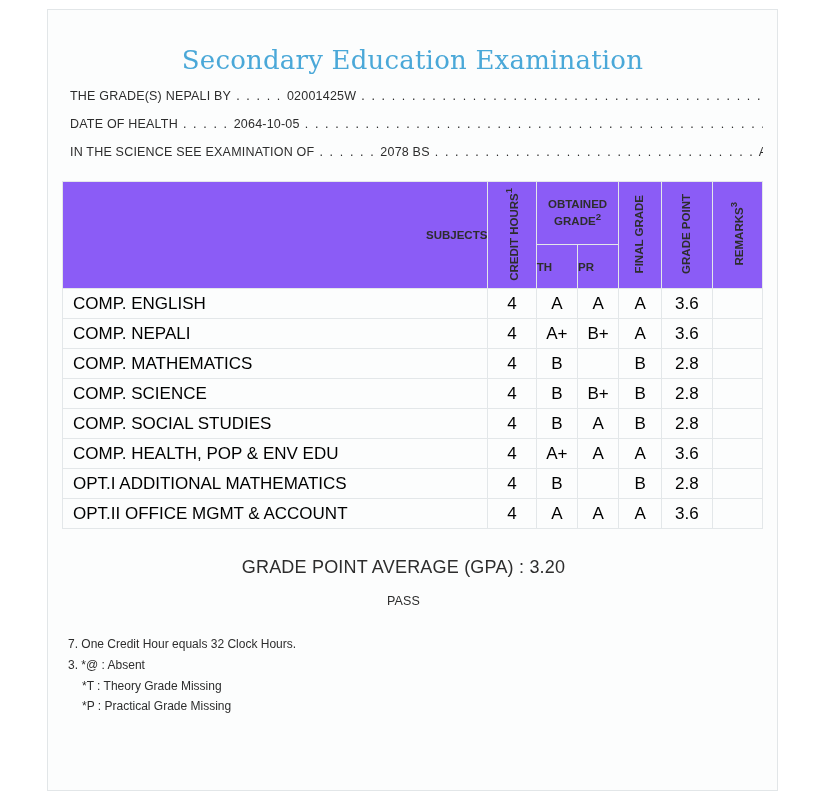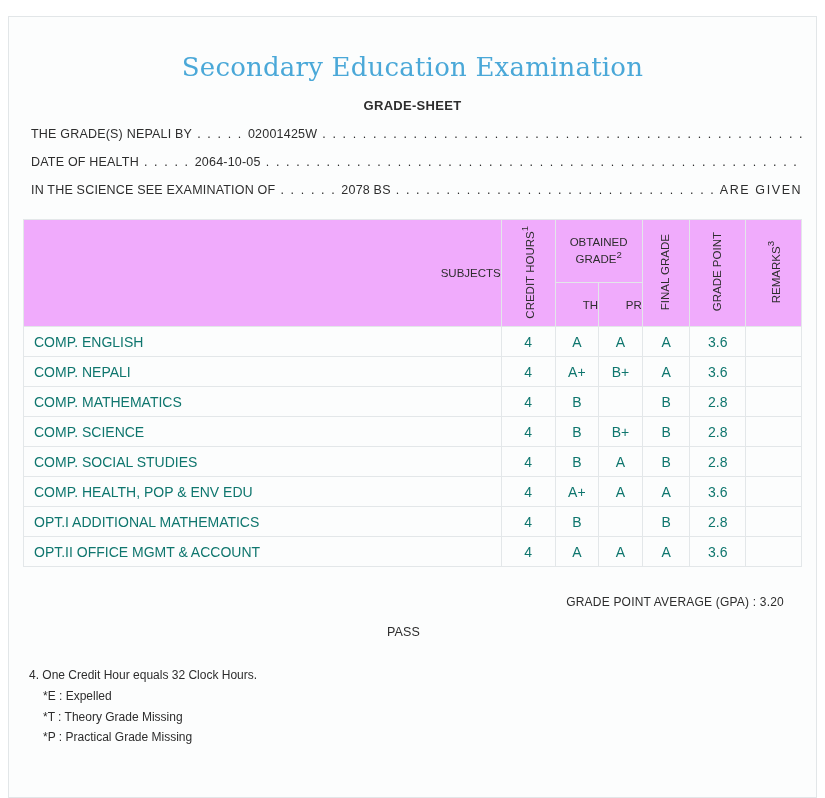--- a/index.html
+++ b/index.html
@@ -18,23 +18,23 @@
   .page {
     position: relative;
     width: 825px;
     height: 798px;
     box-sizing: border-box;
     padding: 0 8px;
     background: #ffffff;
   }
   .sheet {
     position: relative;
-    width: 809px;
+    width: 731px;
     height: 782px;
-    margin: 16px auto 0 auto;
+    margin: 9px auto 0 auto;
     box-sizing: border-box;
     border: 1px solid #e2e6e8;
     background: #fcfdfd;
     padding: 0 14px;
   }
   .title {
     text-align: center;
     color: #4aa8d8;
     font-size: 26px;
     font-family: "DejaVu Serif", serif;
@@ -66,22 +66,22 @@
   table.grades {
     width: 100%;
     border-collapse: collapse;
     margin-top: 22px;
     font-size: 12.5px;
   }
   table.grades th, table.grades td {
     border: 1px solid #e3e7e9;
   }
   table.grades thead th {
-    background: #f0abfc;
-    font-weight: normal;
+    background: #8b5cf6;
+    font-weight: bold;
     font-size: 11.5px;
     color: #2d2d2d;
     padding: 0;
     vertical-align: middle;
   }
   th.subjects-head {
     text-align: right;
     padding-left: 10px !important;
     width: 460px;
     font-size: 12.5px;
@@ -91,38 +91,38 @@
     transform: rotate(180deg);
     white-space: nowrap;
     display: inline-block;
     line-height: 1.15;
     text-align: center;
     padding: 6px 0;
     font-size: 11.5px;
   }
   th.credit-head { width: 52px; height: 86px; }
   th.obtained-head { width: 84px; height: 30px; text-align: center; font-size: 11.5px; padding: 3px 0 !important; line-height: 1.25; }
-  th.th-head, th.pr-head { width: 42px; height: 26px; text-align: right; font-size: 11.5px; font-weight: normal; }
+  th.th-head, th.pr-head { width: 42px; height: 26px; text-align: left; font-size: 11.5px; font-weight: normal; }
   th.final-head { width: 46px; }
   th.point-head { width: 54px; }
   th.remarks-head { width: 54px; }
   table.grades tbody td {
     height: 29px;
     padding: 0 0;
     text-align: center;
-    color: #0f766e;
-    font-size: 14px;
+    color: #000000;
+    font-size: 17px;
   }
   table.grades tbody td.subject {
     text-align: left;
     padding-left: 10px;
   }
   .gpa-line {
-    text-align: right;
-    font-size: 12px;
+    text-align: center;
+    font-size: 18px;
     margin-top: 28px;
     padding-right: 18px;
     letter-spacing: 0.2px;
   }
   .result-line {
     text-align: center;
     font-size: 12.5px;
     margin-top: 16px;
     padding-right: 18px;
     letter-spacing: 0.2px;
@@ -138,21 +138,20 @@
     padding-left: 14px;
   }
 </style>
 </head>
 <body>
 
 <div class="page">
   <div class="sheet">
 
     <div class="title">Secondary Education Examination</div>
-    <div class="subtitle">GRADE-SHEET</div>
 
     <div class="infoline">
       <span>THE GRADE(S) NEPALI BY</span><span class="dots"> . . . . . </span><span>02001425W</span><span class="dots"> . . . . . . . . . . . . . . . . . . . . . . . . . . . . . . . . . . . . . . . . . . . . . . . . . . . . . . . .</span>
     </div>
 
     <div class="infoline">
       <span>DATE OF HEALTH</span><span class="dots"> . . . . . </span><span>2064-10-05</span><span class="dots"> . . . . . . . . . . . . . . . . . . . . . . . . . . . . . . . . . . . . . . . . . . . . . . . . . . . . . . . . . . . . . . . .</span>
     </div>
 
     <div class="infoline">
@@ -257,20 +256,20 @@
           <td>3.6</td>
           <td></td>
         </tr>
       </tbody>
     </table>
 
     <div class="gpa-line">GRADE POINT AVERAGE (GPA) : 3.20</div>
     <div class="result-line">PASS</div>
 
     <div class="footnotes">
-      <div>4. One Credit Hour equals 32 Clock Hours.</div>
-      <div class="indent">*E : Expelled</div>
+      <div>7. One Credit Hour equals 32 Clock Hours.</div>
+      <div>3. *@ : Absent</div>
       <div class="indent">*T : Theory Grade Missing</div>
       <div class="indent">*P : Practical Grade Missing</div>
     </div>
 
   </div>
 </div>
 
 </body></html>

